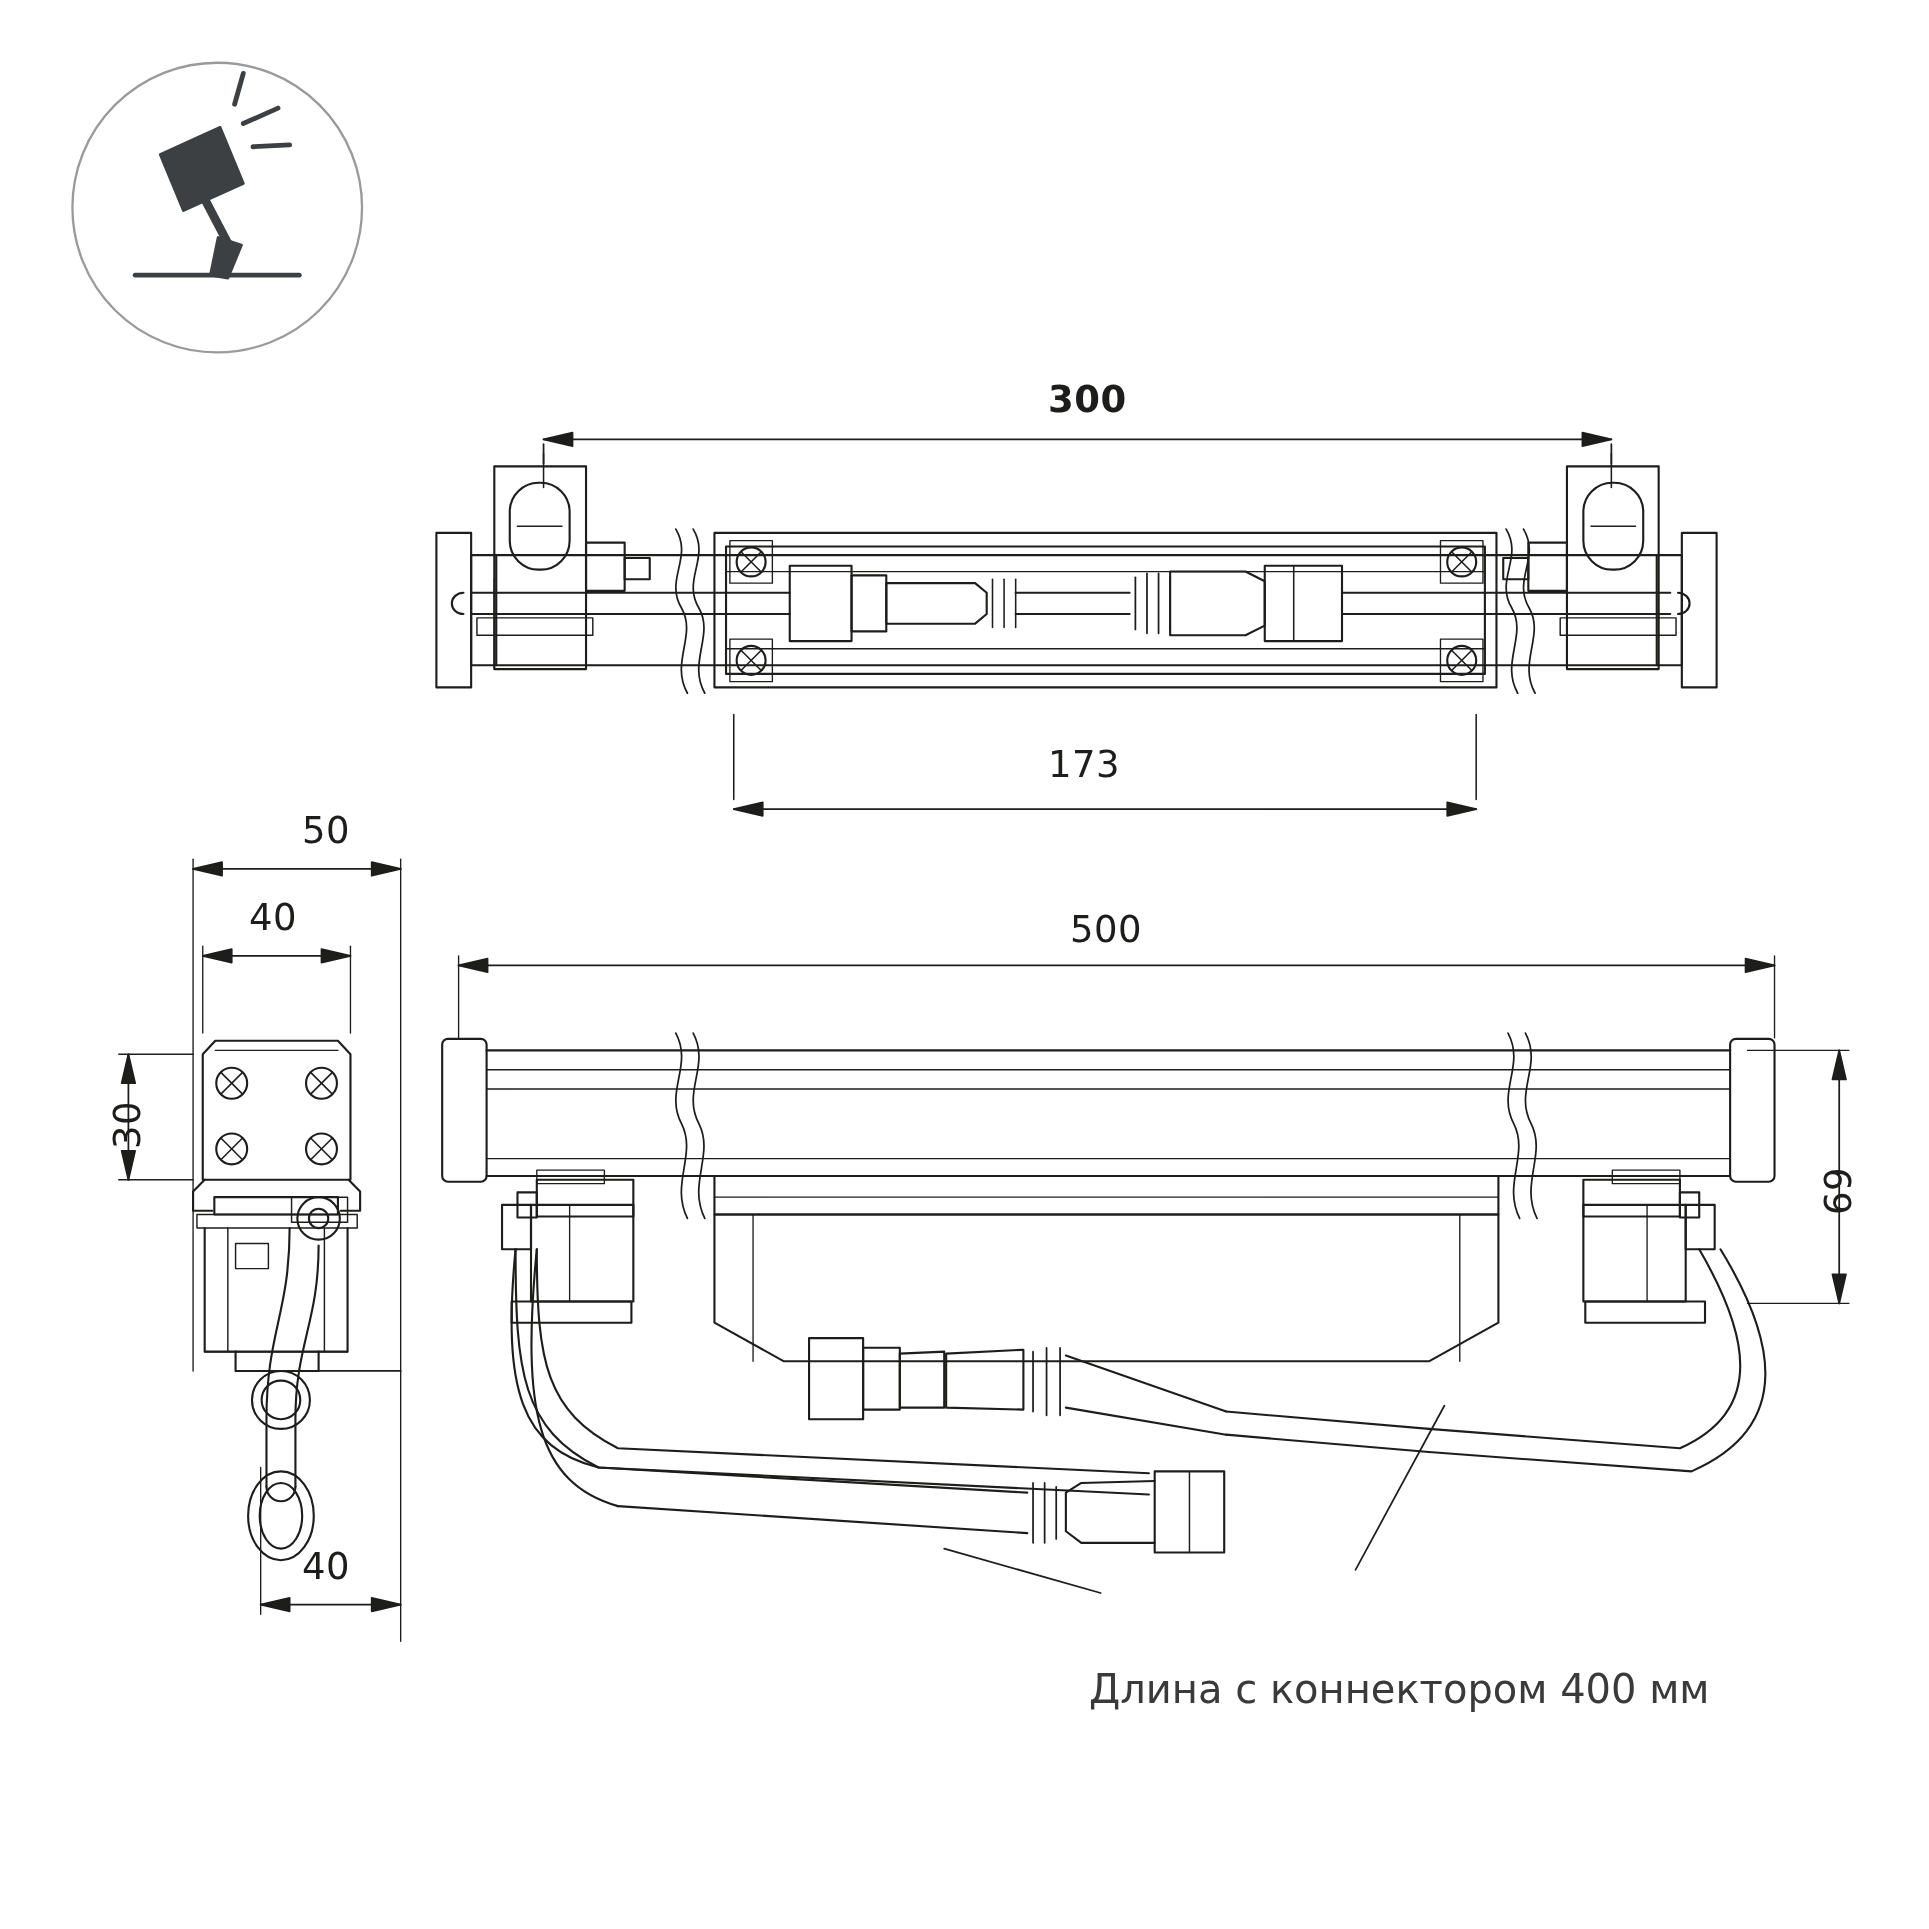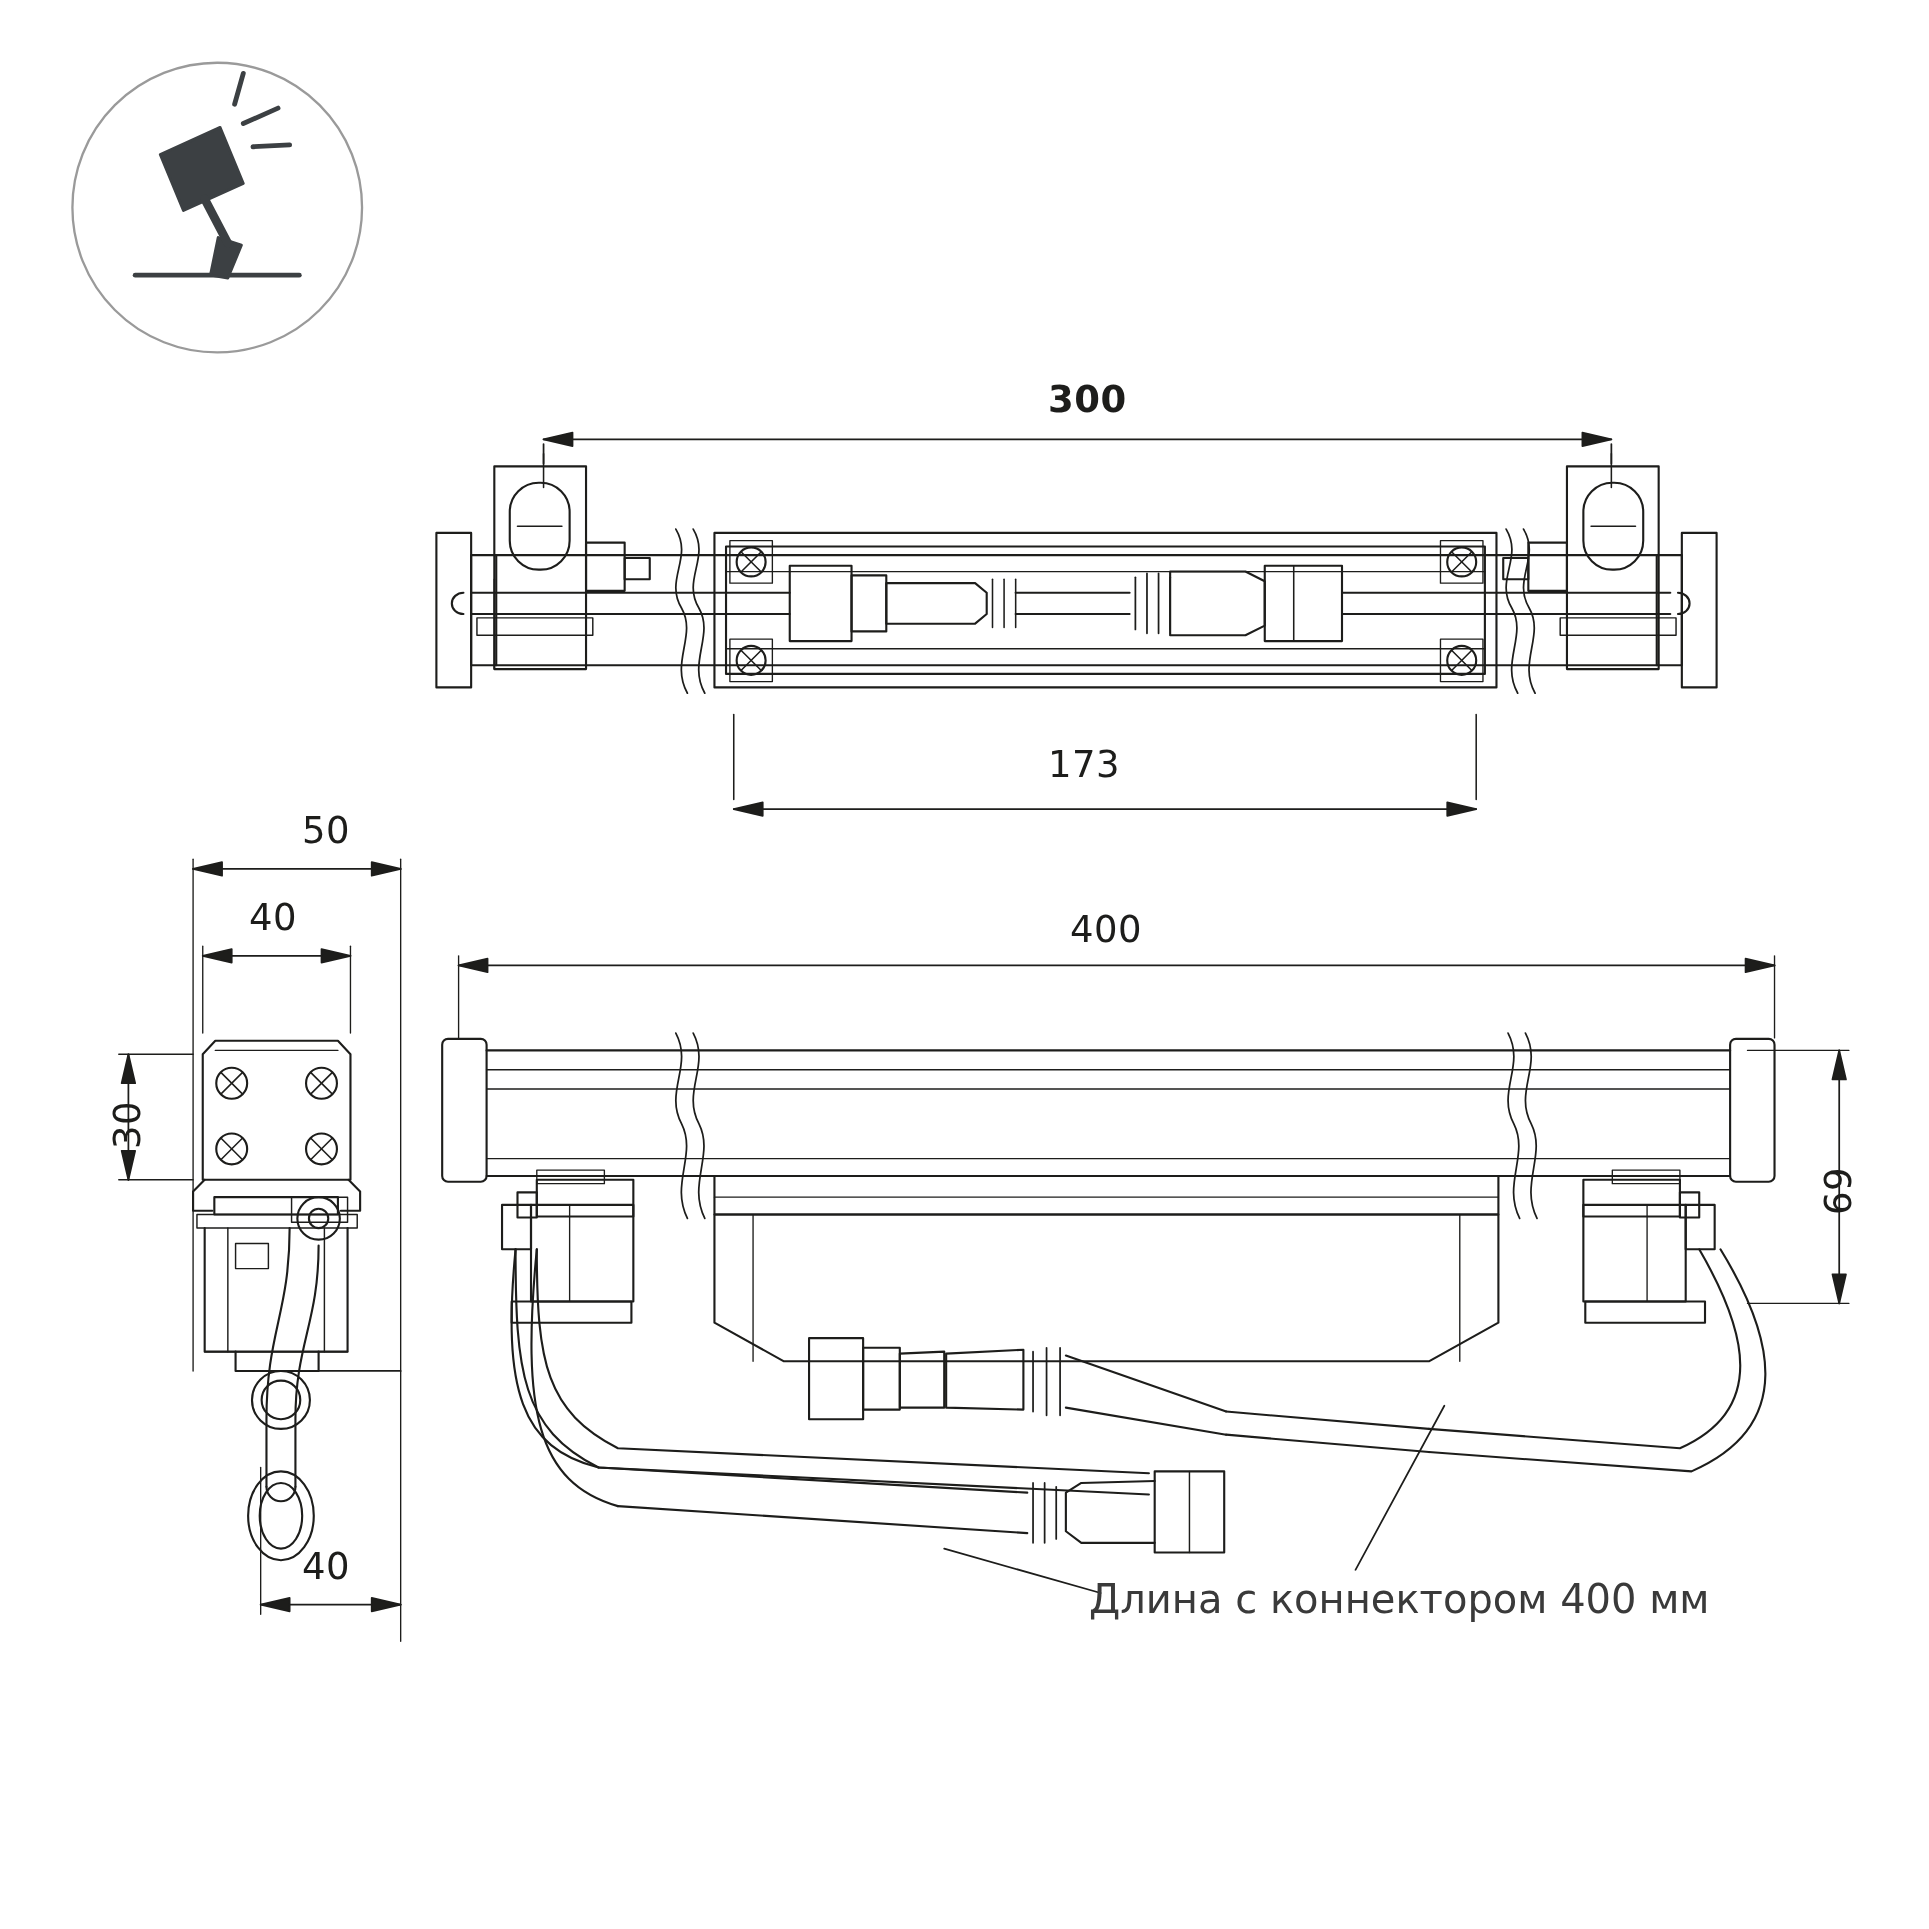--- a/index.html
+++ b/index.html
@@ -367,18 +367,18 @@
 <div class="dim-text" style="left:1048px; top:743px;">173</div>
 
 <div class="dim-text" style="left:268px; top:809px;margin-left:34px;">50</div>
 
 <div class="dim-text" style="left:249px; top:896px;">40</div>
 
 <div class="dim-text vert" style="left:106px; top:1149px;">30</div>
 
 <div class="dim-text" style="left:302px; top:1545px;">40</div>
 
-<div class="dim-text" style="left:1070px; top:908px;">400</div>
+<div class="dim-text" style="left:1070px; top:908px;">500</div>
 
 <div class="dim-text vert" style="left:1817px; top:1215px;">69</div>
 
-<div class="caption" style="left:1089px; top:1576px;text-align:right;">Длина с коннектором 400 мм</div>
+<div class="caption" style="left:1089px; top:1666px;text-align:right;">Длина с коннектором 400 мм</div>
 
 
 </body></html>

